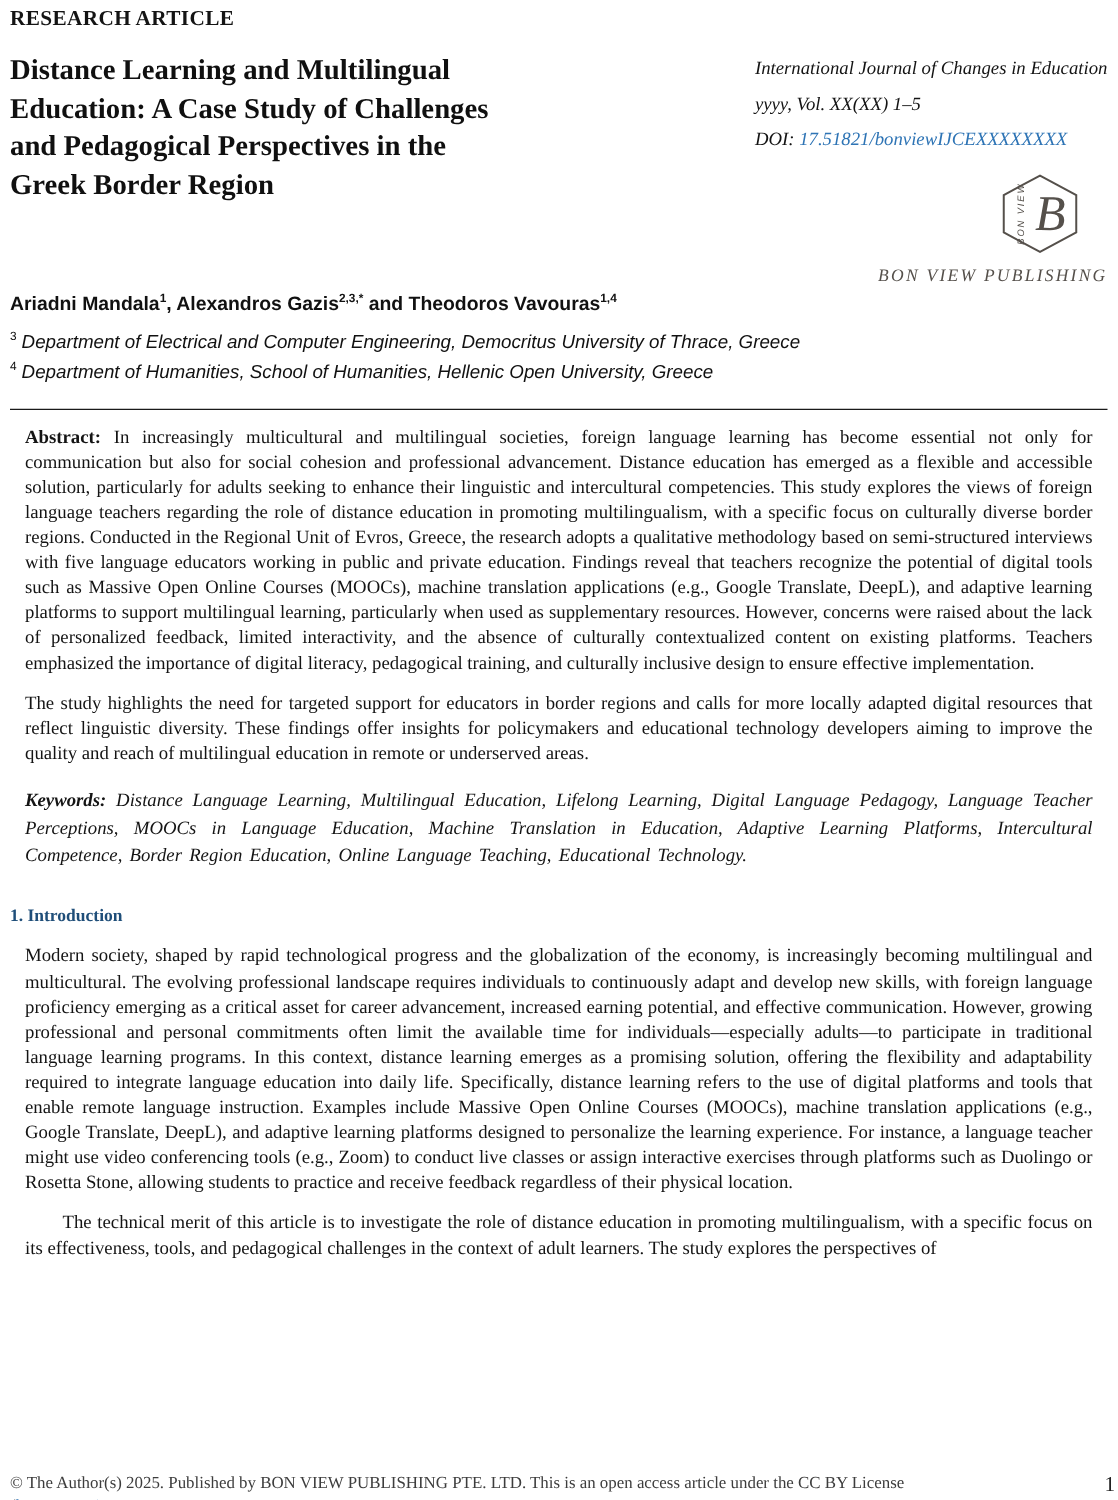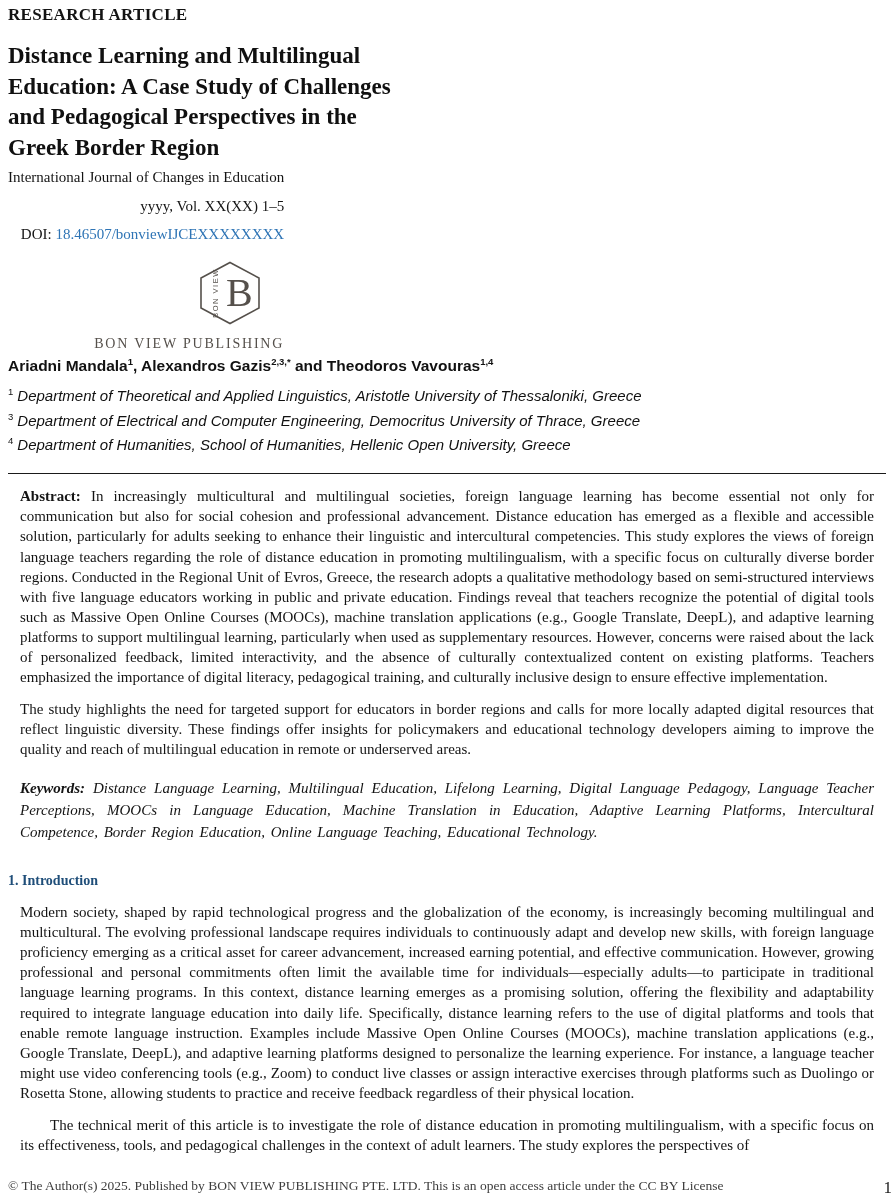--- a/index.html
+++ b/index.html
@@ -18,35 +18,35 @@
   .kicker {
     font-weight: bold;
     font-size: 17px;
     letter-spacing: 0.3px;
   }
   .header-row {
     display: flex;
     justify-content: space-between;
     align-items: flex-start;
     margin-top: 16px;
-    flex-direction: column;
   }
   .title {
     width: 412px;
     margin: 0;
     font-size: 23px;
     line-height: 1.33;
     font-weight: bold;
     color: #101010;
   }
   .header-right {
-    text-align: right;
+    text-align: left;
     font-size: 15px;
     line-height: 1.9;
     padding-top: 0;
+    font-style: italic;
   }
   .doi-link { color: #2e74b5; text-decoration: none; }
   .logo-wrap {
     margin-top: 12px;
     display: flex;
     flex-direction: column;
     align-items: flex-end;
   }
   .logo { margin-right: 14px; }
   .logo-caption {
@@ -118,36 +118,35 @@
 
 <div class="page">
 
   <div class="kicker">RESEARCH ARTICLE</div>
 
   <div class="header-row">
     <h1 class="title">Distance Learning and Multilingual Education: A Case Study of Challenges and Pedagogical Perspectives in the Greek Border Region</h1>
     <div class="header-right">
       <div>International Journal of Changes in Education</div>
       <div>yyyy, Vol. XX(XX) 1–5</div>
-      <div><span>DOI: </span><a href="#" class="doi-link">18.46507/bonviewIJCEXXXXXXXX</a></div>
+      <div><span>DOI: </span><a href="#" class="doi-link">17.51821/bonviewIJCEXXXXXXXX</a></div>
       <div class="logo-wrap">
         <svg class="logo" width="80" height="64" viewBox="0 0 80 64" aria-hidden="true">
           <polygon points="40,1.5 69,17 69,47 40,62.5 11,47 11,17" fill="none" stroke="#55504b" stroke-width="1.6"></polygon>
           <text transform="rotate(-90 25 32)" x="25" y="34.5" text-anchor="middle" font-family="Liberation Sans, sans-serif" font-size="7.5" letter-spacing="1.5" fill="#55504b">BON VIEW</text>
           <text x="36" y="45" font-family="Liberation Serif, serif" font-size="40" fill="#55504b">B</text>
         </svg>
         <div class="logo-caption">BON VIEW PUBLISHING</div>
       </div>
     </div>
   </div>
 
   <div class="authors"><span>Ariadni Mandala</span><sup>1</sup><span>, </span><span>Alexandros Gazis</span><sup>2,3,*</sup><span> and </span><span>Theodoros Vavouras</span><sup>1,4</sup></div>
 
   <div class="affiliations">
-    <div><sup class="affnum">1</sup><span>Department of Theoretical and Applied Linguistics, Aristotle University of Thessaloniki, Greece</span></div>
     <div><sup class="affnum">3</sup><span>Department of Electrical and Computer Engineering, Democritus University of Thrace, Greece</span></div>
     <div><sup class="affnum">4</sup><span>Department of Humanities, School of Humanities, Hellenic Open University, Greece</span></div>
   </div>
 
   <hr class="divider">
 
   <p class="abstract"><span class="label">Abstract:</span> <span>In increasingly multicultural and multilingual societies, foreign language learning has become essential not only for communication but also for social cohesion and professional advancement. Distance education has emerged as a flexible and accessible solution, particularly for adults seeking to enhance their linguistic and intercultural competencies. This study explores the views of foreign language teachers regarding the role of distance education in promoting multilingualism, with a specific focus on culturally diverse border regions. Conducted in the Regional Unit of Evros, Greece, the research adopts a qualitative methodology based on semi-structured interviews with five language educators working in public and private education. Findings reveal that teachers recognize the potential of digital tools such as Massive Open Online Courses (MOOCs), machine translation applications (e.g., Google Translate, DeepL), and adaptive learning platforms to support multilingual learning, particularly when used as supplementary resources. However, concerns were raised about the lack of personalized feedback, limited interactivity, and the absence of culturally contextualized content on existing platforms. Teachers emphasized the importance of digital literacy, pedagogical training, and culturally inclusive design to ensure effective implementation.</span></p>
   <p class="abstract">The study highlights the need for targeted support for educators in border regions and calls for more locally adapted digital resources that reflect linguistic diversity. These findings offer insights for policymakers and educational technology developers aiming to improve the quality and reach of multilingual education in remote or underserved areas.</p>
 
   <p class="keywords"><span class="label">Keywords:</span> <span>Distance Language Learning, Multilingual Education, Lifelong Learning, Digital Language Pedagogy, Language Teacher Perceptions, MOOCs in Language Education, Machine Translation in Education, Adaptive Learning Platforms, Intercultural Competence, Border Region Education, Online Language Teaching, Educational Technology.</span></p>

